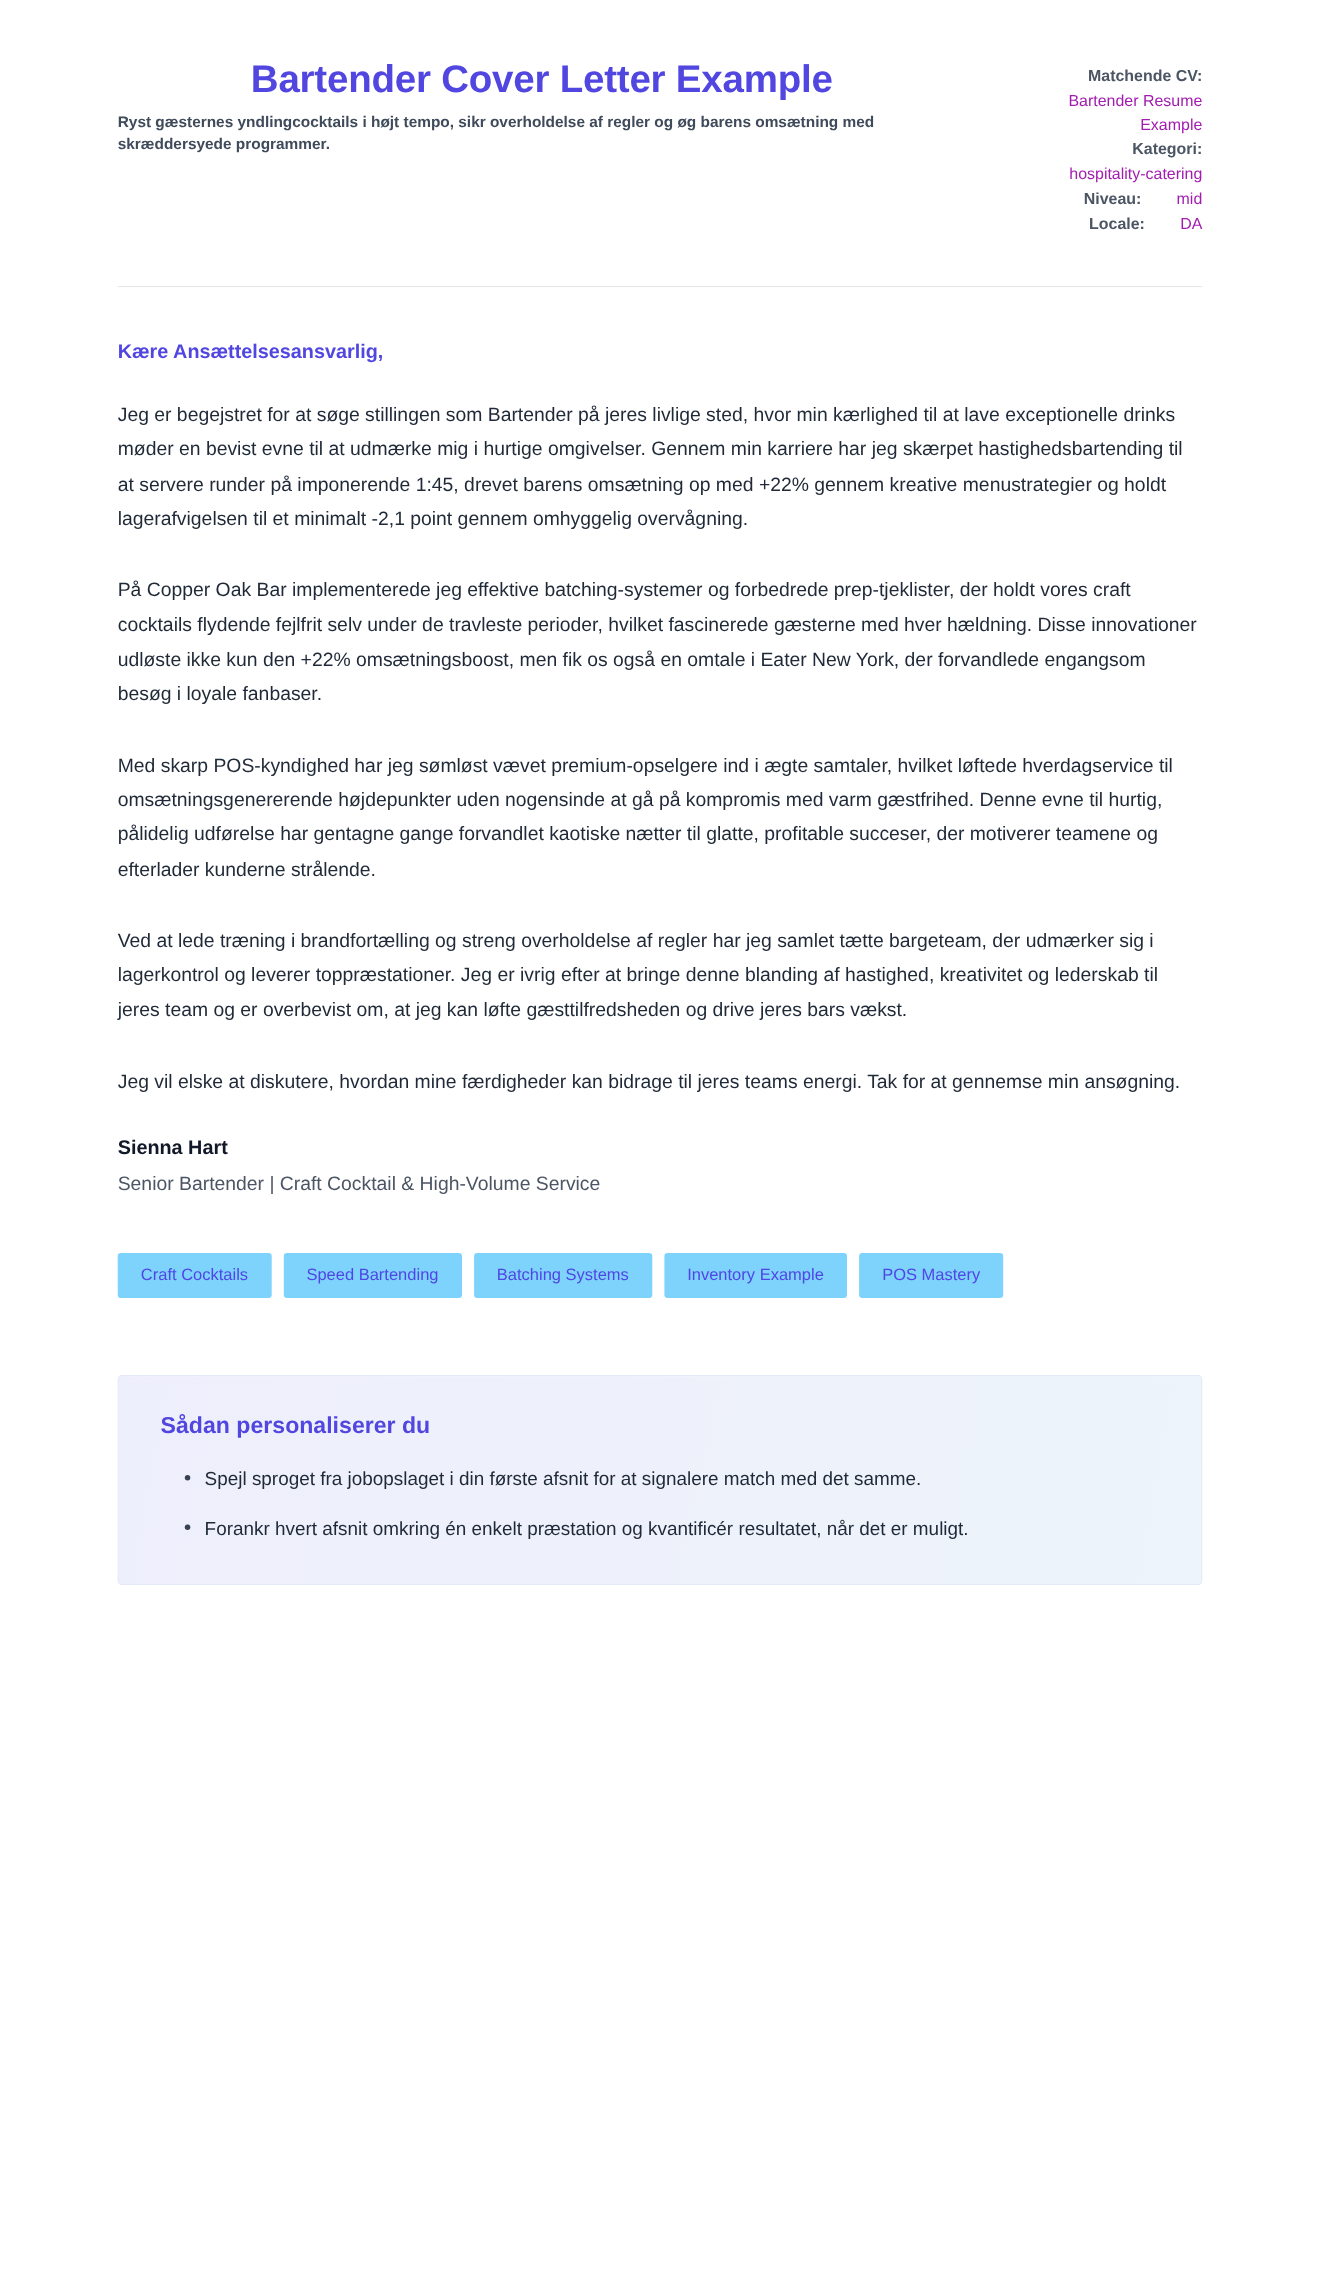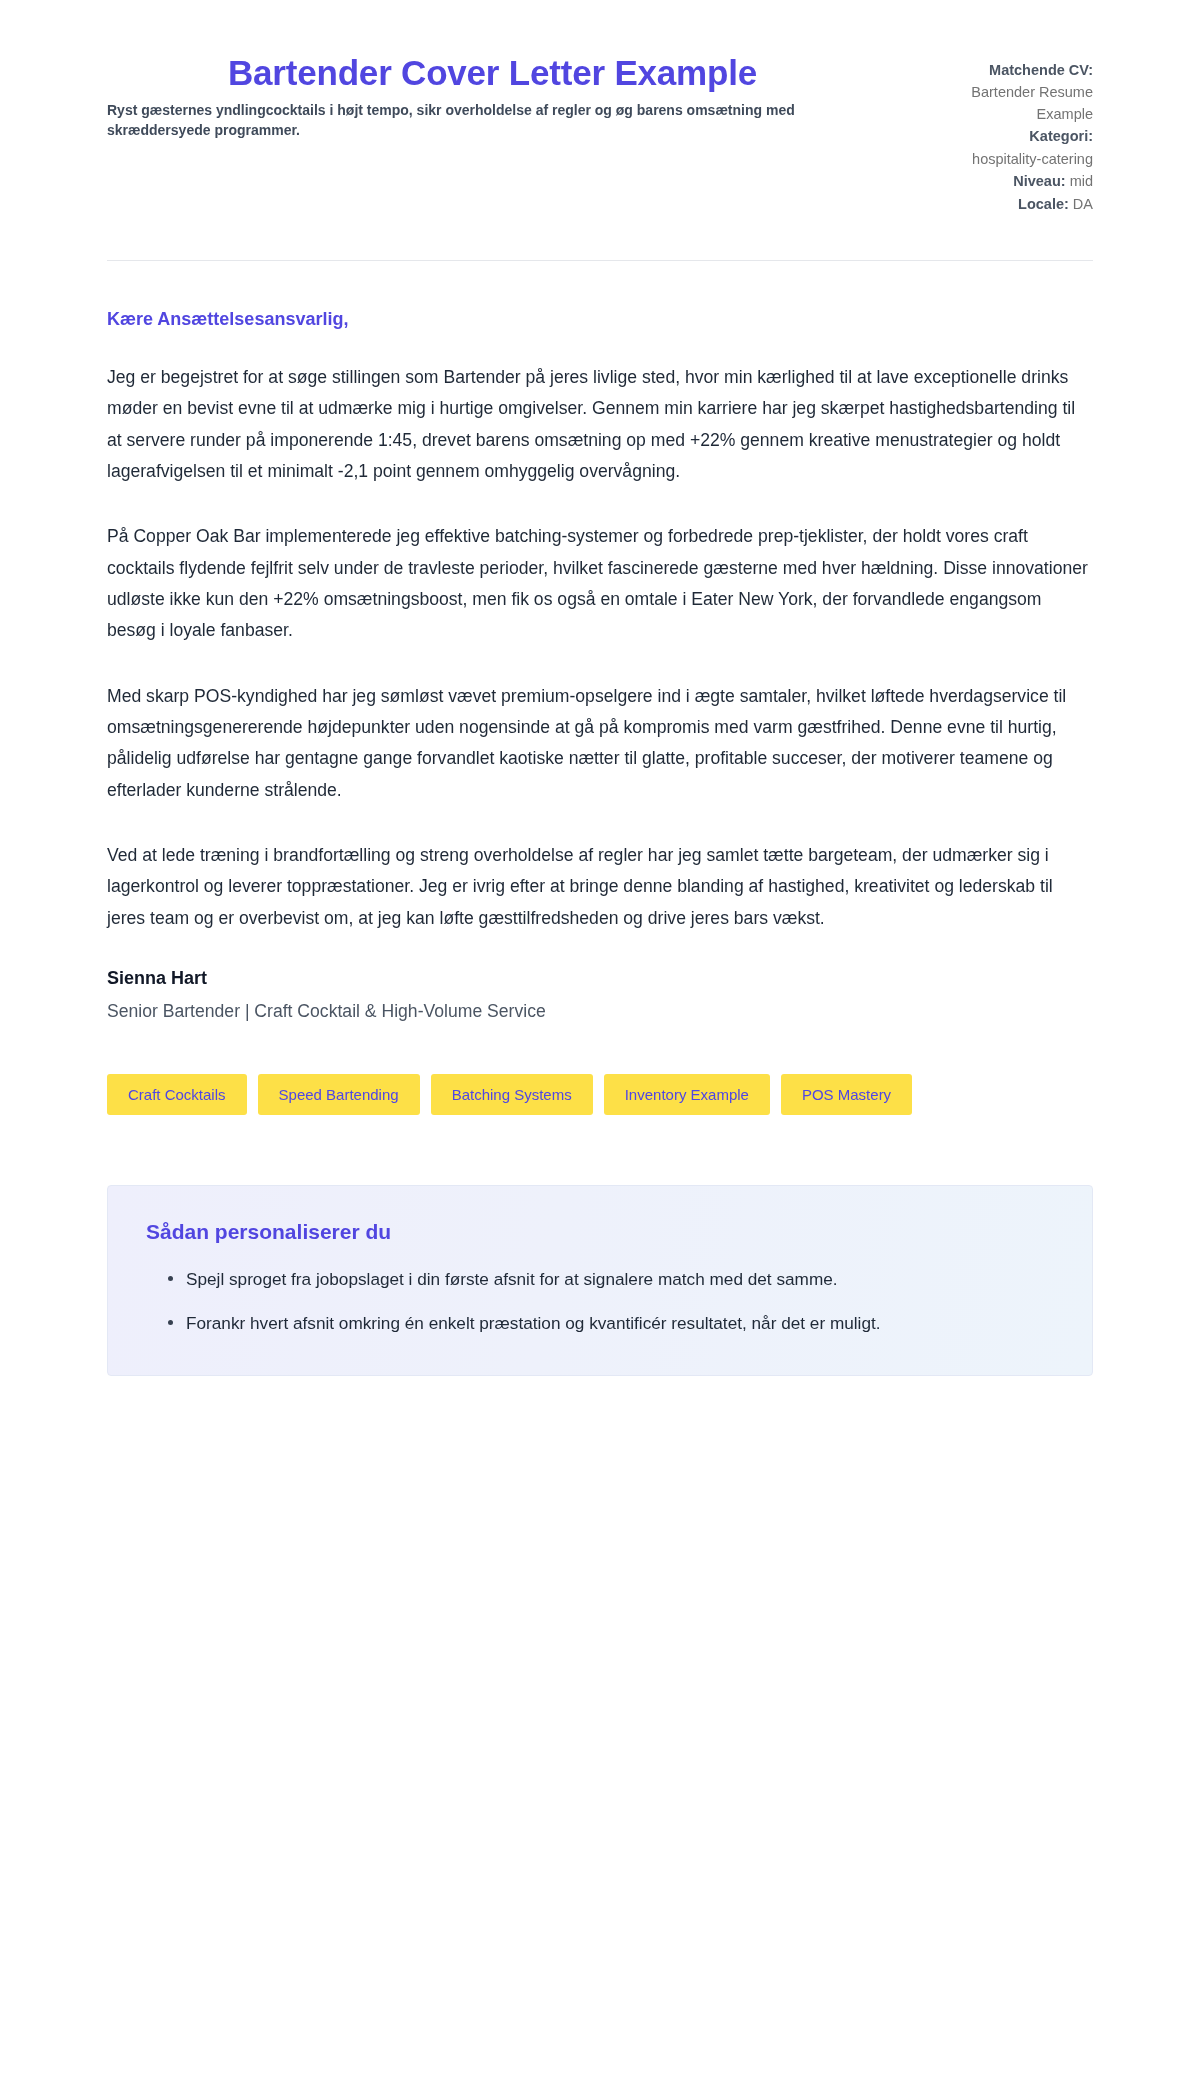--- a/index.html
+++ b/index.html
@@ -53,21 +53,21 @@
     font-size: 14.5px;
     line-height: 1.48;
     color: #6b7280;
     padding-top: 8px;
   }
   .meta-row { margin-bottom: 1px; }
   .meta-label {
     font-weight: 700;
     color: #4b5563;
   }
-  .meta-value { color: #737373; }
+  .meta-value { color: #a21caf; margin-left: 28px; }
 
   .divider {
     border: 0;
     border-top: 1px solid #e5e7eb;
     margin: 44px 0 0 0;
   }
 
   
   .letter { padding-top: 48px; }
   .salutation {
@@ -98,21 +98,21 @@
   }
 
   
   .tags {
     display: flex;
     flex-wrap: wrap;
     gap: 11px;
     margin-top: 52px;
   }
   .tag {
-    background: #fde047;
+    background: #7dd3fc;
     color: #4f46e5;
     font-size: 15px;
     padding: 12px 21px;
     border-radius: 3px;
     white-space: nowrap;
   }
 
   
   .callout {
     margin-top: 70px;
@@ -189,20 +189,21 @@
   </div>
 
   <hr class="divider">
 
   <div class="letter">
     <p class="salutation">Kære Ansættelsesansvarlig,</p>
     <p class="body-par">Jeg er begejstret for at søge stillingen som Bartender på jeres livlige sted, hvor min kærlighed til at lave exceptionelle drinks møder en bevist evne til at udmærke mig i hurtige omgivelser. Gennem min karriere har jeg skærpet hastighedsbartending til at servere runder på imponerende 1:45, drevet barens omsætning op med +22% gennem kreative menustrategier og holdt lagerafvigelsen til et minimalt -2,1 point gennem omhyggelig overvågning.</p>
     <p class="body-par">På Copper Oak Bar implementerede jeg effektive batching-systemer og forbedrede prep-tjeklister, der holdt vores craft cocktails flydende fejlfrit selv under de travleste perioder, hvilket fascinerede gæsterne med hver hældning. Disse innovationer udløste ikke kun den +22% omsætningsboost, men fik os også en omtale i Eater New York, der forvandlede engangsom besøg i loyale fanbaser.</p>
     <p class="body-par">Med skarp POS-kyndighed har jeg sømløst vævet premium-opselgere ind i ægte samtaler, hvilket løftede hverdagservice til omsætningsgenererende højdepunkter uden nogensinde at gå på kompromis med varm gæstfrihed. Denne evne til hurtig, pålidelig udførelse har gentagne gange forvandlet kaotiske nætter til glatte, profitable succeser, der motiverer teamene og efterlader kunderne strålende.</p>
     <p class="body-par">Ved at lede træning i brandfortælling og streng overholdelse af regler har jeg samlet tætte bargeteam, der udmærker sig i lagerkontrol og leverer toppræstationer. Jeg er ivrig efter at bringe denne blanding af hastighed, kreativitet og lederskab til jeres team og er overbevist om, at jeg kan løfte gæsttilfredsheden og drive jeres bars vækst.</p>
+    <p class="body-par">Jeg vil elske at diskutere, hvordan mine færdigheder kan bidrage til jeres teams energi. Tak for at gennemse min ansøgning.</p>
   </div>
 
   <div class="signature">
     <p class="sig-name">Sienna Hart</p>
     <p class="sig-title">Senior Bartender | Craft Cocktail &amp; High-Volume Service</p>
   </div>
 
   <div class="tags">
     <span class="tag">Craft Cocktails</span>
     <span class="tag">Speed Bartending</span>

